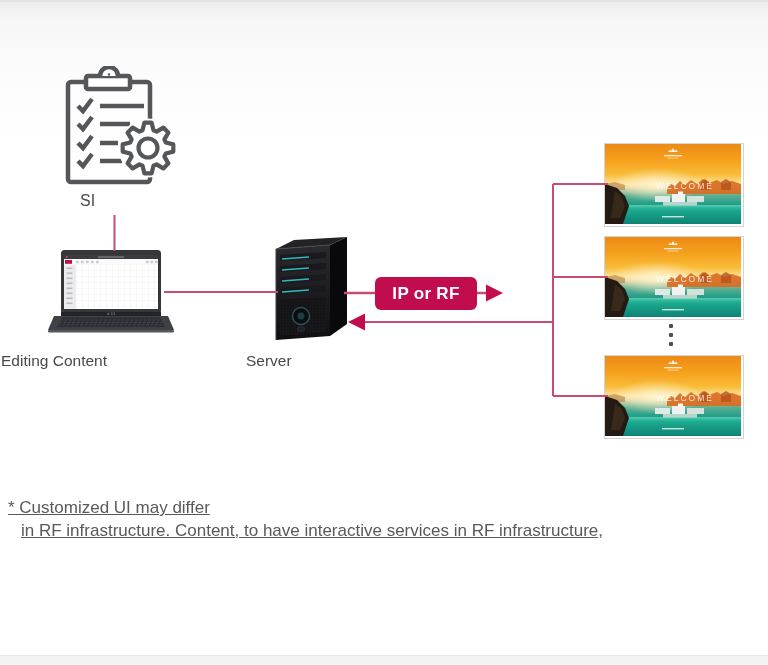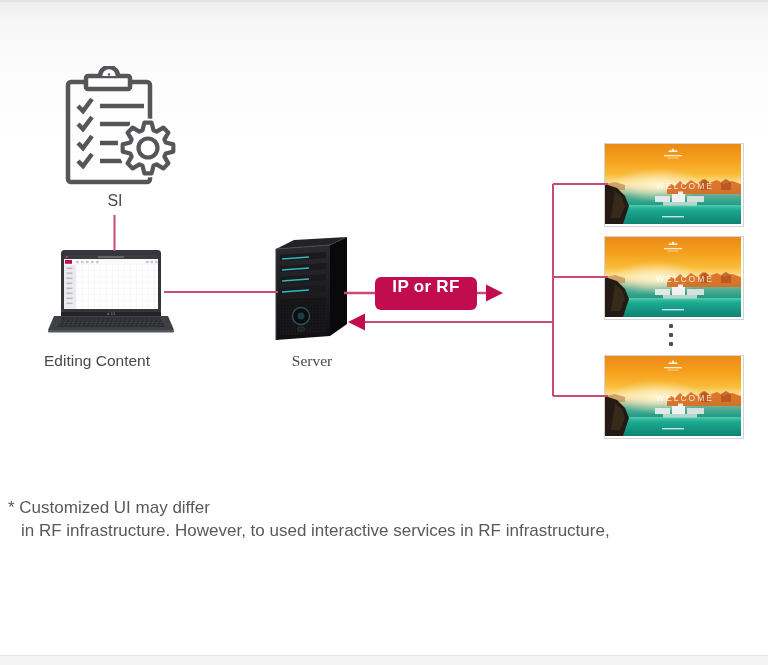--- a/index.html
+++ b/index.html
@@ -11,47 +11,47 @@
     position:absolute;left:0;top:0;width:768px;height:150px;
     background:linear-gradient(180deg,#ededed 0px,#f6f6f6 18px,#fcfcfc 70px,#ffffff 150px);
     border-top:2px solid #e2e2e2;
   }
   .bottom-strip{
     position:absolute;left:0;bottom:0;width:768px;height:9px;
     background:#f3f3f3;border-top:1px solid #e6e6e6;
   }
   .abs{position:absolute;}
   .label{
-    color:#48494b;font-size:15.5px;line-height:22px;text-align:center;
+    color:#48494b;font-size:15.5px;line-height:22px;
   }
   .si-label{left:80px;top:190px;width:70px;font-size:16px;}
   .editor-label{left:1px;top:350px;width:192px;}
-  .server-label{left:262px;top:350px;width:100px;font-family:Liberation Serif, serif;}
+  .server-label{left:246px;top:350px;width:100px;}
   .overlay{left:0;top:0;z-index:5;pointer-events:none;}
   .badge{
     left:375px;top:277px;width:102px;height:33px;z-index:6;
     background:var(--accent,#c10d4e);border-radius:6px;
-    display:flex;justify-content:center;
+    display:flex;align-items:center;justify-content:center;
     color:#fff;font-size:17px;font-weight:bold;letter-spacing:.3px;
   }
   .tv{
     width:138px;height:82px;border:1px solid #d4d4d4;background:#fff;z-index:1;
   }
   .tv svg{display:block;}
   .tv1{left:604px;top:143px;}
   .tv2{left:604px;top:236px;}
   .tv3{left:604px;top:355px;}
   .vdots{left:668px;top:324px;width:6px;z-index:1;}
   .vdots span{display:block;width:3.5px;height:3.5px;background:#4f4f51;border-radius:1px;margin:0 auto 5.5px auto;}
   .device{z-index:3;}
   .footnotes{
     left:8px;top:497px;width:752px;color:#59595b;font-size:17px;line-height:22.5px;
   }
   .footnotes .cont{padding-left:13px;display:block;}
-  .fline{display:block;}
+  .fline{display:block;text-decoration:underline;}
 </style>
 </head>
 <body>
 
 <div class="stage" style="--accent: #c10d4e; --line: #c84b71; --icon: #55565a; --srv: #2fb9bf;">
   <div class="top-fade"></div>
 
   <svg width="0" height="0" style="position:absolute">
     <defs>
       <linearGradient id="skyG" x1="0" y1="0" x2="0" y2="1">
@@ -248,17 +248,17 @@
       <span></span>
   </div>
   <div class="abs tv tv3">
     <svg width="136" height="80" viewBox="0 0 136 80">
         <use href="#tvScreen"></use>
       </svg>
   </div>
 
   <div class="abs footnotes">
     <span class="fline">* Customized UI may differ</span>
-    <span class="fline cont">in RF infrastructure. However, to used interactive services in RF infrastructure,</span>
+    <span class="fline cont">in RF infrastructure. Content, to have interactive services in RF infrastructure,</span>
   </div>
 
   <div class="bottom-strip"></div>
 </div>
 
 </body></html>

